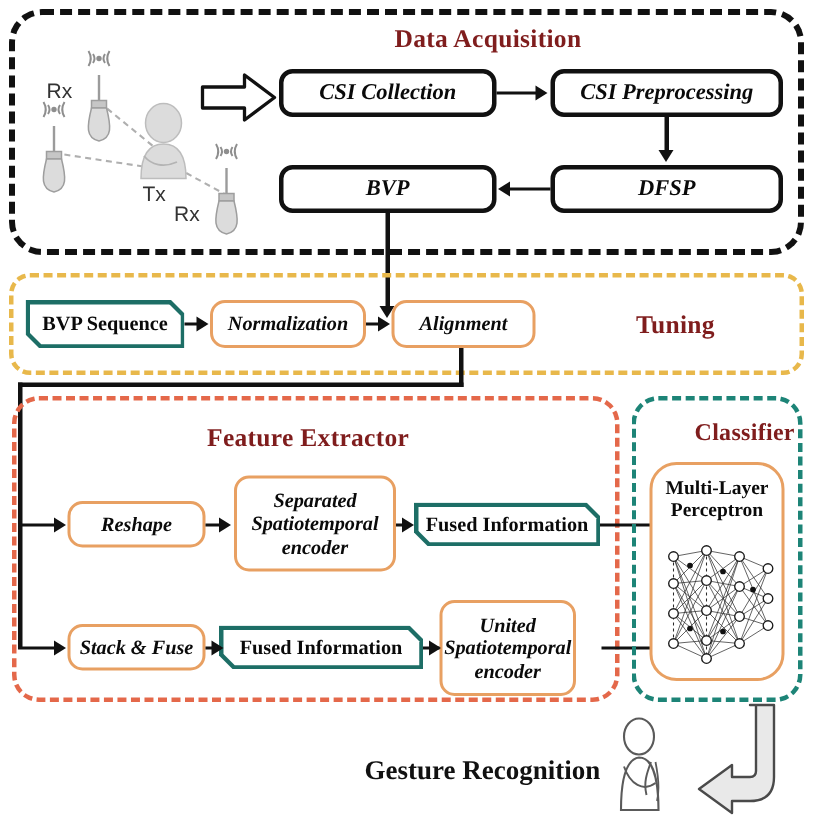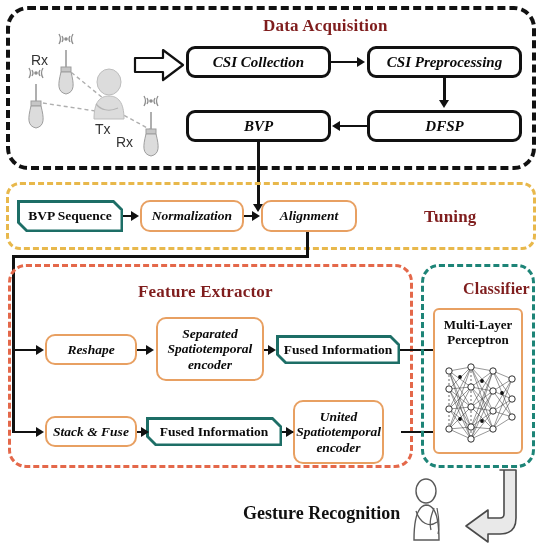--- a/index.html
+++ b/index.html
@@ -201,21 +201,21 @@
   <div class="ln hl" style="left:282px;top:430.7px;width:11px;"></div>
   <div class="arrow ar-r" style="left:286px;top:427px;"></div>
 
   <div class="ln hl" style="left:401px;top:430.7px;width:39px;"></div>
   <div class="arrow ar-r" style="left:437px;top:427px;"></div>
 
   <div class="group" id="grp-clf"></div>
   <div class="group-title" id="ttl-clf">Classifier</div>
 
   <div style="position:absolute;left:433px;top:308px;width:90px;height:146px;box-sizing:border-box;
-              border:2.5px solid #E8A062;border-radius:6px;background:#fff;">
+              border:2.5px solid #E8A062;border-radius:18px;background:#fff;">
     <div style="position:absolute;left:0;top:7px;width:100%;text-align:center;font-weight:bold;
                 font-size:13px;line-height:1.18;color:#0a0a0a;">Multi-Layer Perceptron</div>
     <div style="position:absolute;left:5px;top:49px;">
       <svg width="80" height="92" viewBox="0 0 80 92">
         <g stroke="#1a1a1a" stroke-width="0.5" fill="none" opacity="0.9">
 
           <path d="M9,12 L31,8 M9,12 L31,28 M9,12 L31,48 M9,12 L31,68 M9,12 L31,80"></path>
           <path d="M9,30 L31,8 M9,30 L31,28 M9,30 L31,48 M9,30 L31,68 M9,30 L31,80"></path>
           <path d="M9,50 L31,8 M9,50 L31,28 M9,50 L31,48 M9,50 L31,68 M9,50 L31,80"></path>
           <path d="M9,70 L31,8 M9,70 L31,28 M9,70 L31,48 M9,70 L31,68 M9,70 L31,80"></path>

